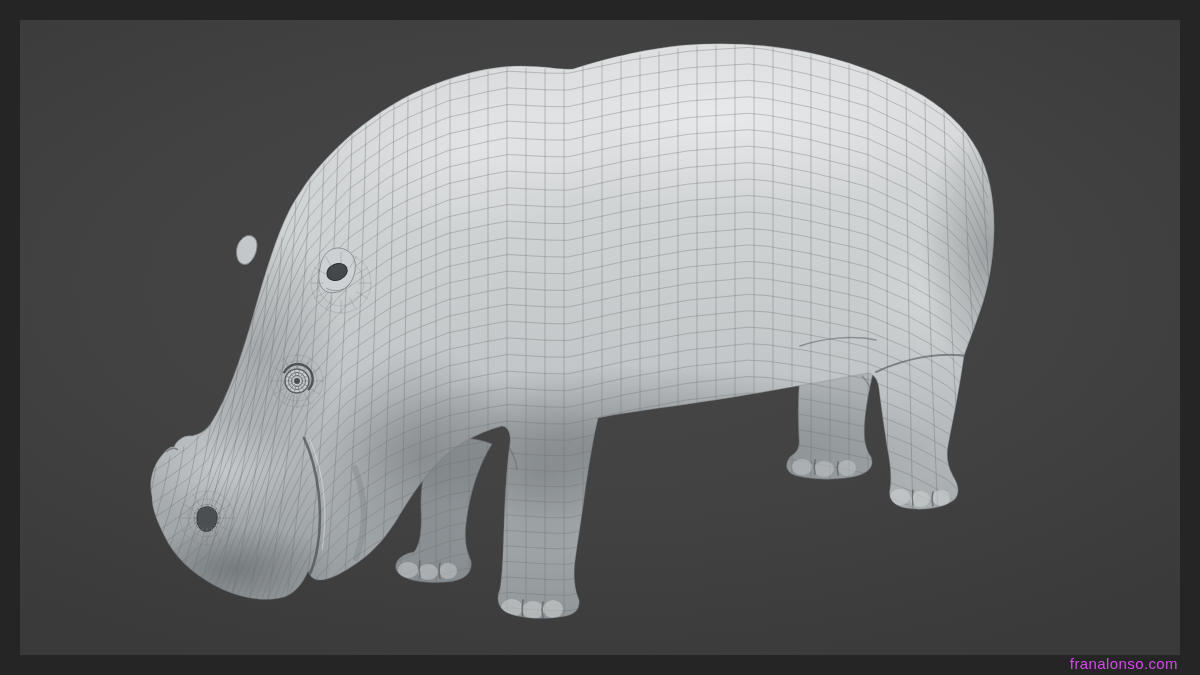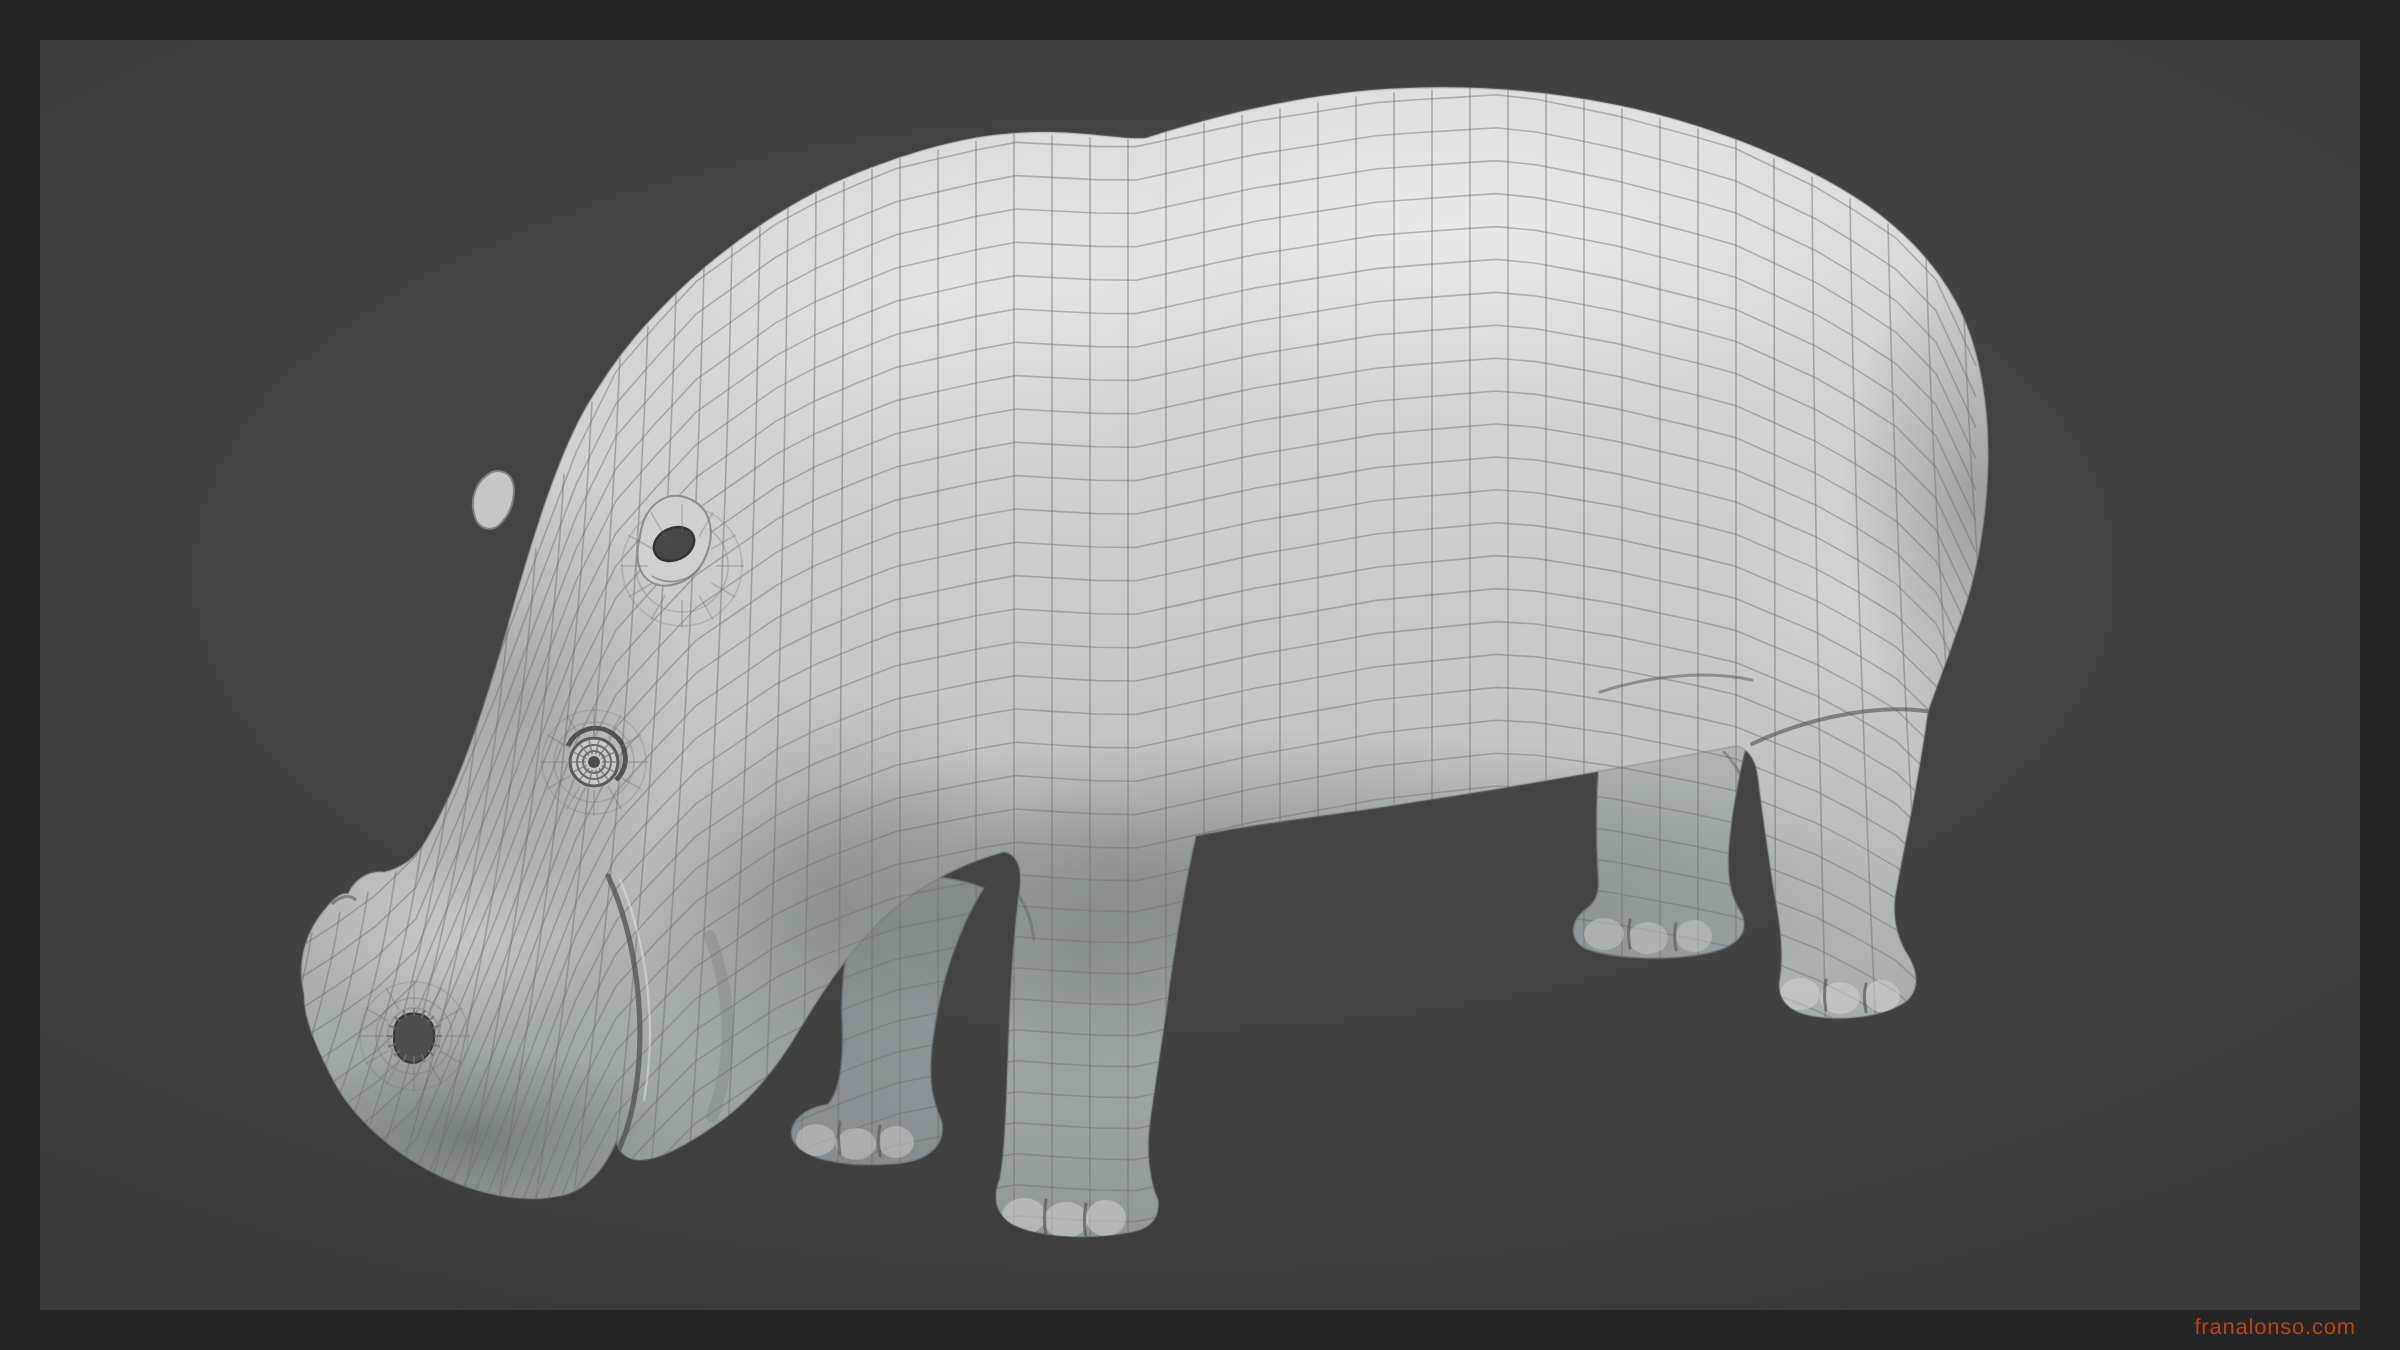--- a/index.html
+++ b/index.html
@@ -3,21 +3,21 @@
 <meta charset="utf-8">
 <style>
   html,body{margin:0;padding:0;background:#111;}
   .stage{position:relative;width:1200px;height:675px;overflow:hidden;
          font-family:"Liberation Sans", sans-serif;}
   .frame{position:absolute;inset:0;background:#252525;}
   .viewport{position:absolute;left:20px;top:20px;width:1160px;height:635px;
             background:radial-gradient(ellipse 75% 65% at 48% 42%, #474747 0%, #424242 55%, #3a3a3a 100%);}
   .viewport svg{display:block;width:100%;height:100%;}
   .watermark{position:absolute;right:22px;bottom:2px;height:18px;line-height:18px;
-             color:#c2410c;font-size:11px;letter-spacing:0.4px;}
+             color:#d946ef;font-size:15px;letter-spacing:0.4px;}
 </style>
 </head>
 <body>
 
 <div class="stage">
   <div class="frame"></div>
 
   <div class="viewport">
     <svg id="hippo-svg" viewBox="20 20 1160 635" preserveAspectRatio="none">
       <defs>

